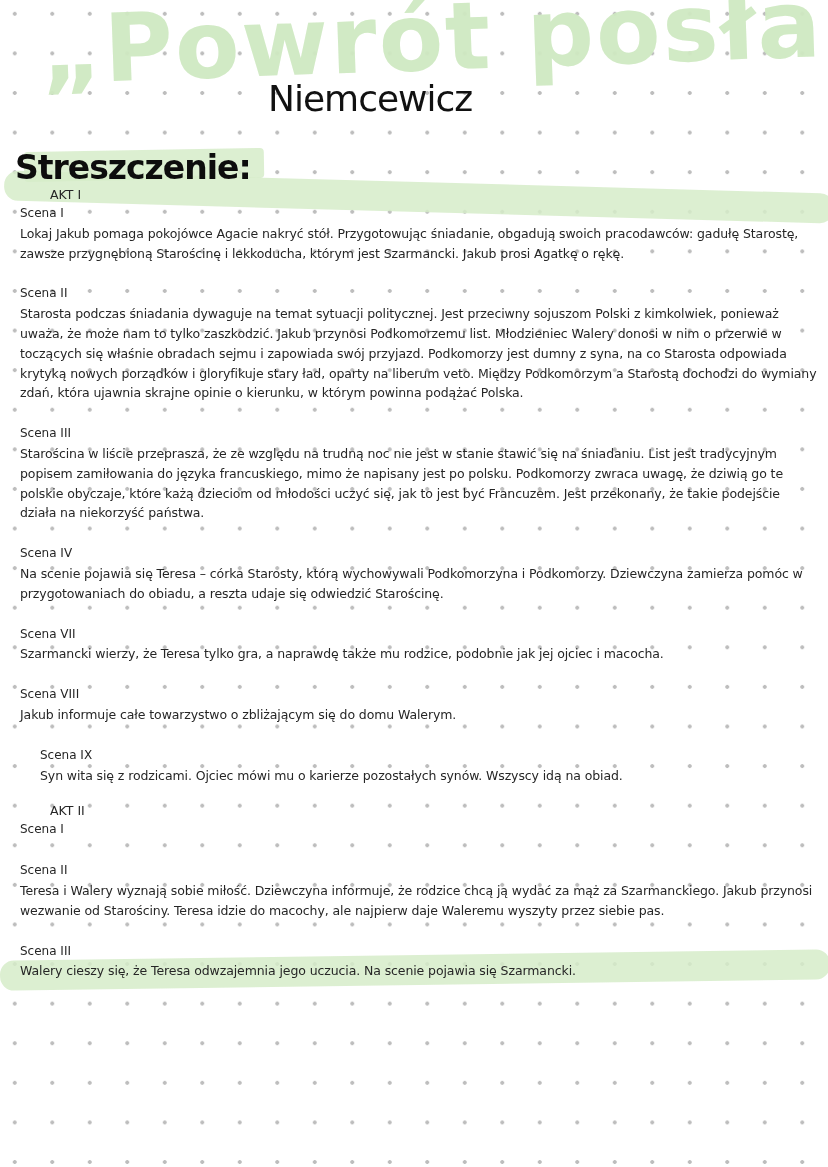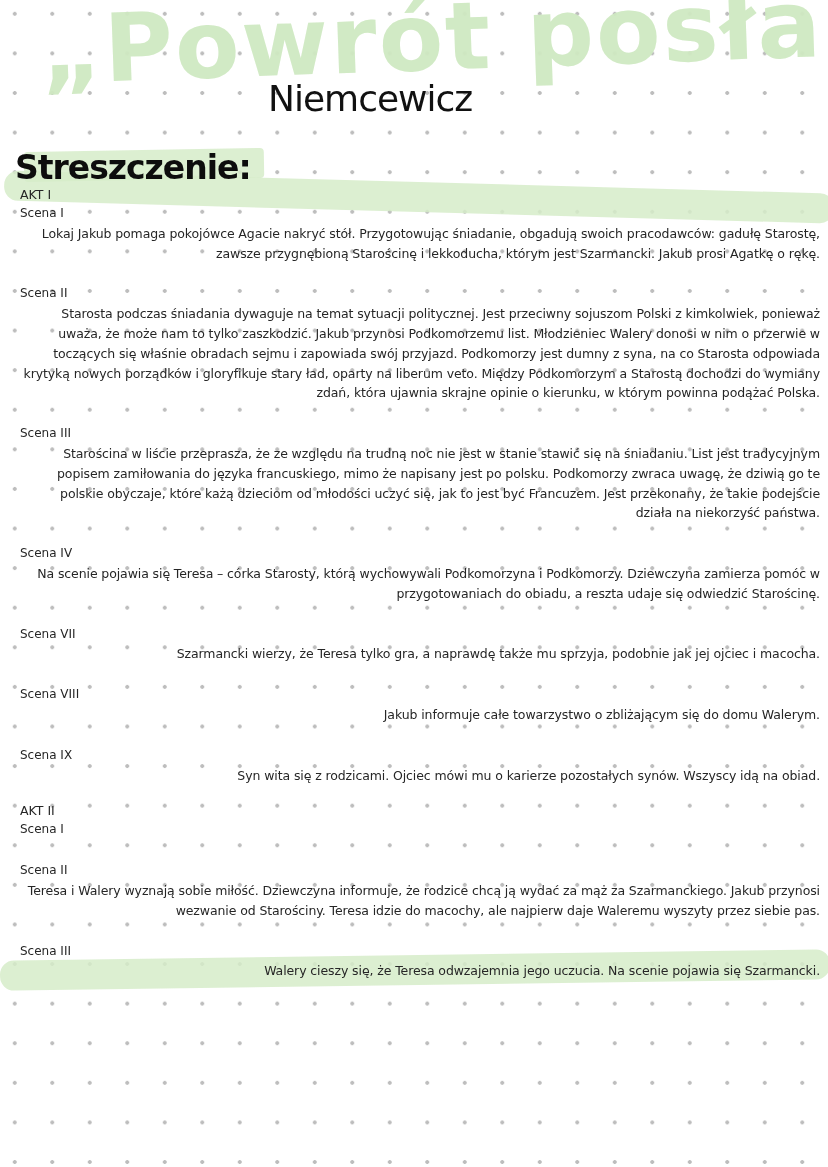--- a/index.html
+++ b/index.html
@@ -30,24 +30,24 @@
   }
   .hl1{left:24px;top:150px;width:240px;height:30px;transform:rotate(-1deg);}
   .hl2{left:4px;top:182px;width:830px;height:30px;transform:rotate(1.6deg);border-radius:14px;}
   .hl3{left:0px;top:955px;width:830px;height:30px;transform:rotate(-0.8deg);border-radius:14px;}
   .section-title{
     position:absolute;left:15px;top:148px;
     font-family:"DejaVu Sans", sans-serif;font-weight:bold;
     font-size:33px;color:#0d0d0d;letter-spacing:-1px;
   }
   .content{position:absolute;left:20px;top:185px;width:800px;}
-  .act{font-size:12.5px;line-height:19px;height:19px;}
+  .act{font-size:12.5px;line-height:19px;height:19px;margin-left:30px;}
   .scene{margin-bottom:21px;}
   .scene-h{font-size:12px;line-height:19.8px;}
-  .scene-t{font-size:12.5px;line-height:19.8px;letter-spacing:-0.1px;text-align:right;}
+  .scene-t{font-size:12.5px;line-height:19.8px;letter-spacing:-0.1px;}
 </style>
 </head>
 <body>
 
 <div class="title-big">„Powrót posła"</div>
 <div class="author">Niemcewicz</div>
 
 <div class="hl hl1"></div>
 <div class="hl hl2"></div>
 <div class="hl hl3"></div>
@@ -70,27 +70,27 @@
     <div class="scene-t"> Starościna w liście przeprasza, że ze względu na trudną noc nie jest w stanie stawić się na śniadaniu. List jest tradycyjnym popisem zamiłowania do języka francuskiego, mimo że napisany jest po polsku. Podkomorzy zwraca uwagę, że dziwią go te polskie obyczaje, które każą dzieciom od młodości uczyć się, jak to jest być Francuzem. Jest przekonany, że takie podejście działa na niekorzyść państwa.</div>
   </div>
   <div class="scene">
     <div class="scene-h">Scena IV</div>
     <div class="scene-t"> Na scenie pojawia się Teresa – córka Starosty, którą wychowywali Podkomorzyna i Podkomorzy. Dziewczyna zamierza pomóc w przygotowaniach do obiadu, a reszta udaje się odwiedzić Starościnę.</div>
   </div>
   <div class="scene">
   </div>
   <div class="scene">
     <div class="scene-h">Scena VII</div>
-    <div class="scene-t">Szarmancki wierzy, że Teresa tylko gra, a naprawdę także mu sprzyja, podobnie jak jej ojciec i macocha.</div>
+    <div class="scene-t">Szarmancki wierzy, że Teresa tylko gra, a naprawdę także mu rodzice, podobnie jak jej ojciec i macocha.</div>
   </div>
   <div class="scene">
     <div class="scene-h">Scena VIII</div>
     <div class="scene-t">Jakub informuje całe towarzystwo o zbliżającym się do domu Walerym.</div>
   </div>
-  <div class="scene" style="margin-bottom:16px;">
+  <div class="scene" style="margin-bottom:16px;margin-left:20px;">
     <div class="scene-h">Scena IX</div>
     <div class="scene-t">Syn wita się z rodzicami. Ojciec mówi mu o karierze pozostałych synów. Wszyscy idą na obiad.</div>
   </div>
 
   <div class="act">AKT II</div>
   <div class="scene">
     <div class="scene-h">Scena I</div>
   </div>
   <div class="scene">
     <div class="scene-h">Scena II</div>

